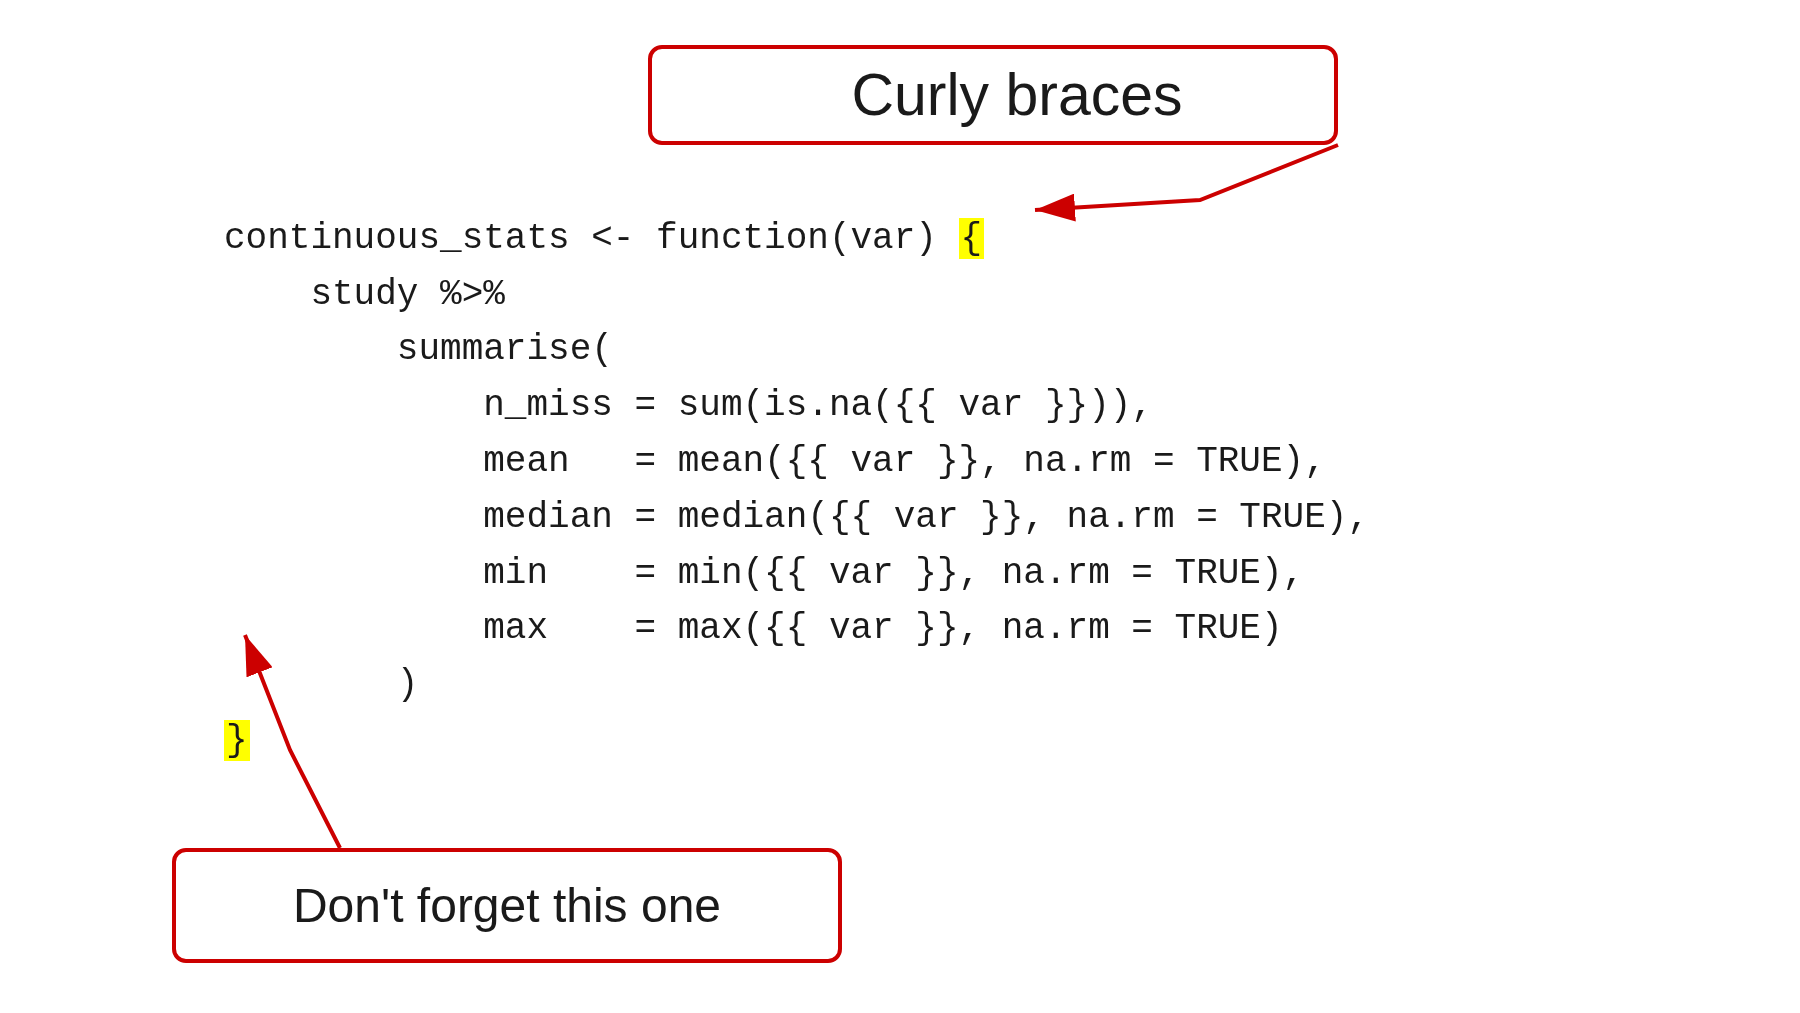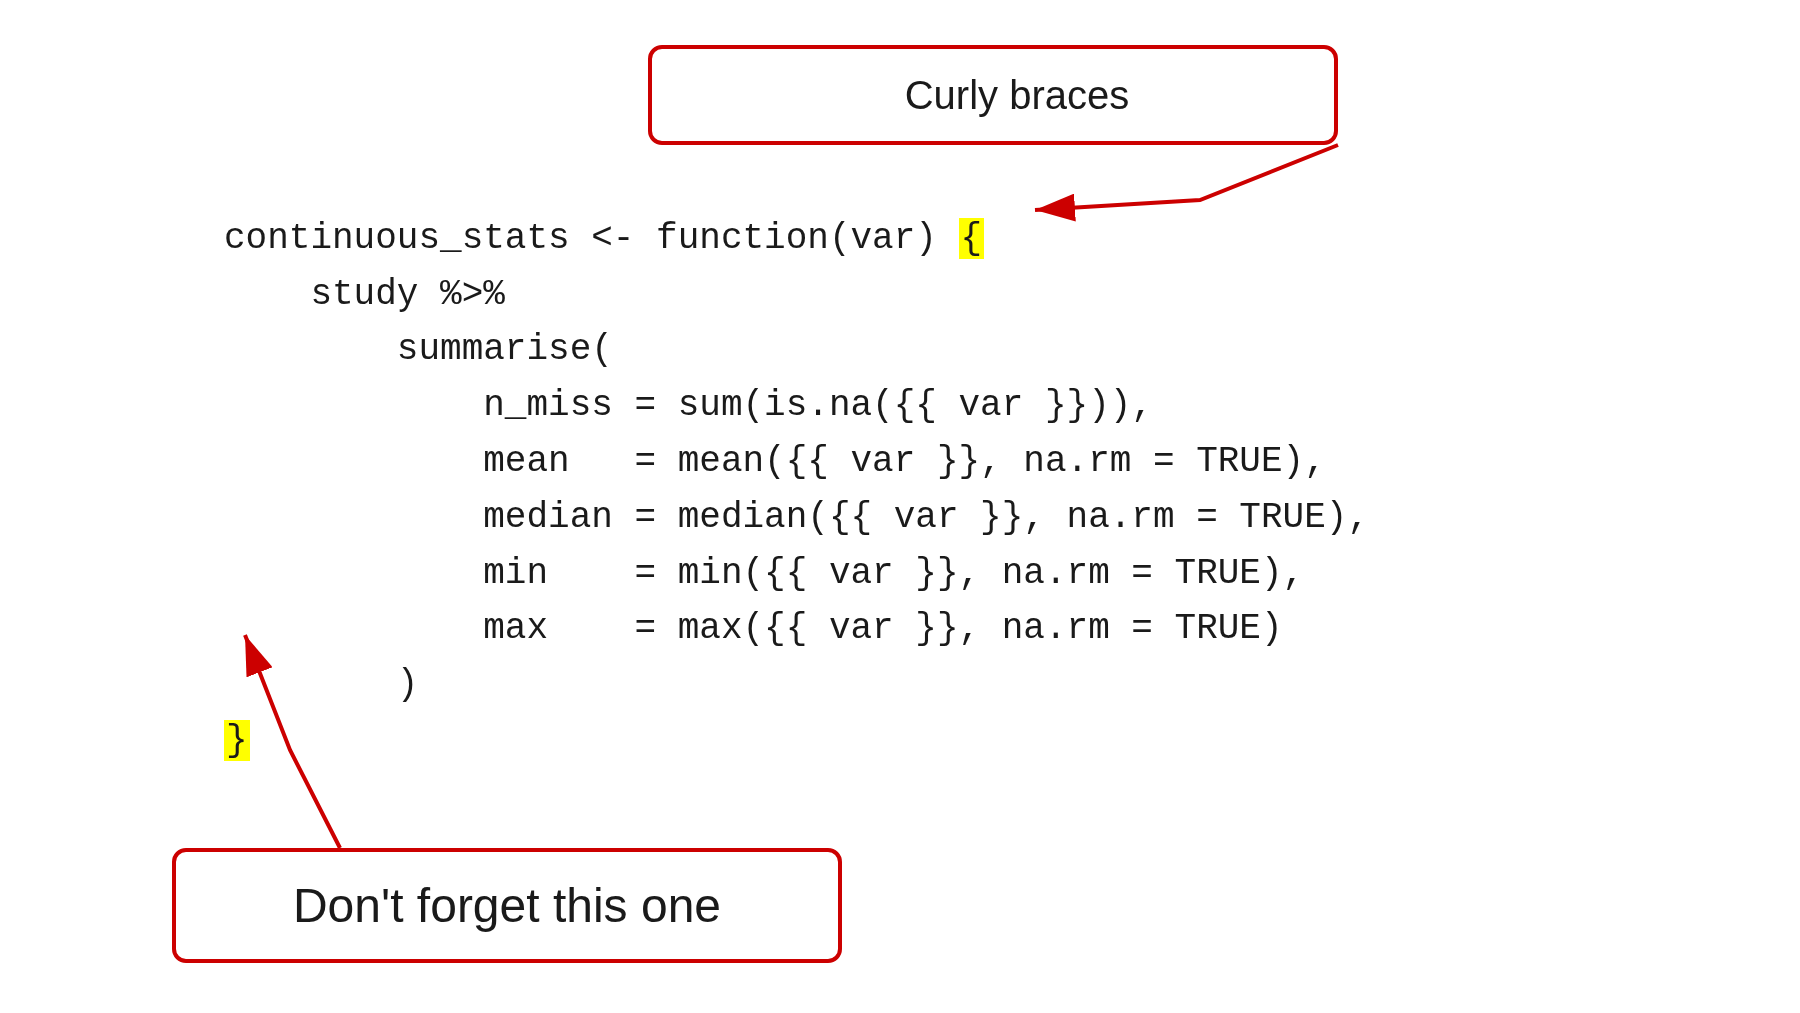--- a/index.html
+++ b/index.html
@@ -39,21 +39,21 @@
       border: 4px solid #cc0000;
       border-radius: 14px;
       background: #ffffff;
       display: flex;
       align-items: center;
       justify-content: center;
     }
 
     .callout-top-text {
       font-family: Arial, sans-serif;
-      font-size: 40px;
+      font-size: 59px;
       font-weight: normal;
       color: #1a1a1a;
       margin-left: 48px;
     }
 
     
     
     .arrows-svg {
       position: absolute;
       top: 0;

